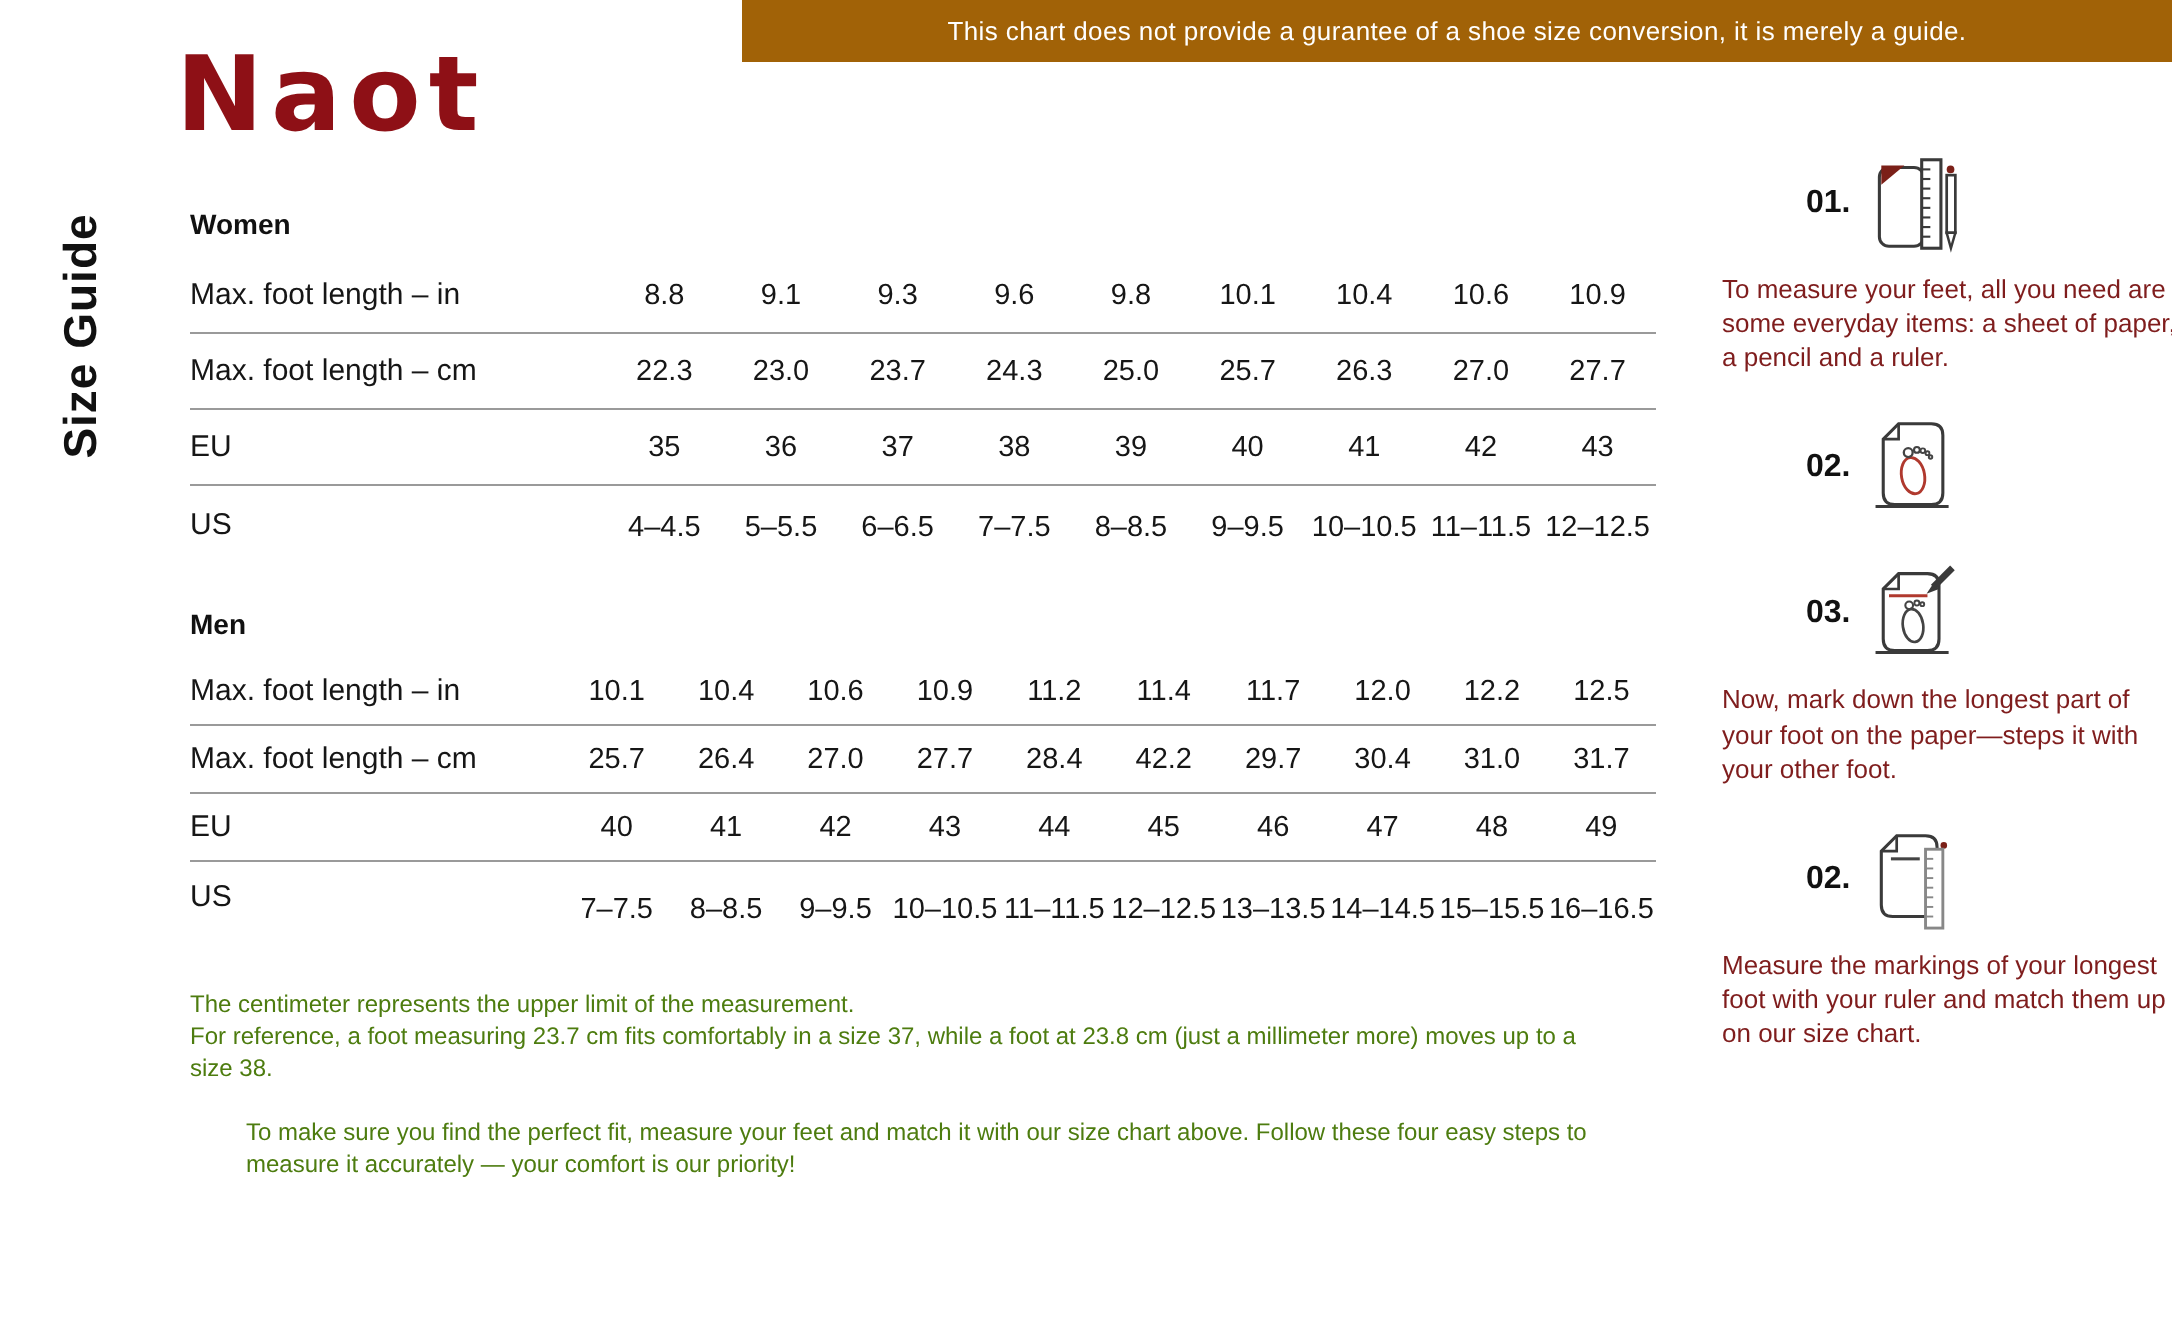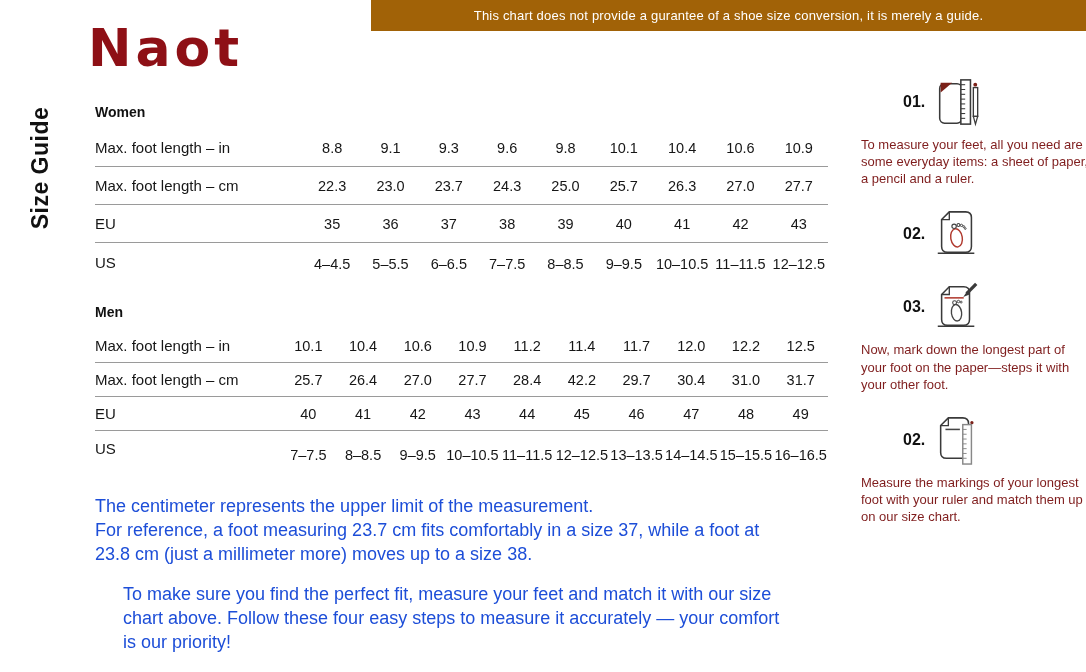--- a/index.html
+++ b/index.html
@@ -26,21 +26,21 @@
   .size-women .trow { min-height:38px; }
   .size-men .trow { min-height:34px; }
   .tlabel { flex:none; font-size:15px; color:#161616; }
   .size-women .tlabel { width:208px; }
   .size-men .tlabel { width:186px; }
   .tcell { flex:1; text-align:center; font-size:14.5px; color:#161616; }
   .size-men .trow:last-child .tcell { position:relative; top:7px; }
   .size-women .trow:last-child .tcell { position:relative; top:2px; }
   .men-block { margin-top:23px; }
 
-  .notes { margin-top:30px; width:700px; font-size:18px; line-height:1.32; color:#1d4ed8; }
+  .notes { margin-top:30px; width:700px; font-size:12px; line-height:1.32; color:#4d7c0f; }
   .notes p + p { margin-top:17px;margin-left:28px; }
 
   .sidebar { position:absolute; left:833px; top:76px; width:230px;margin-left:28px; }
   .step { margin-bottom:21px; }
   .step-head { display:flex; align-items:center; gap:7px; margin-left:42px; margin-bottom:8px; }
   .step-num { font-size:16px; font-weight:bold; color:#111; }
   .step-text { font-size:13px; line-height:1.32; color:#7f1d1d; }
   .icon svg { display:block; }
 </style>
 </head>

